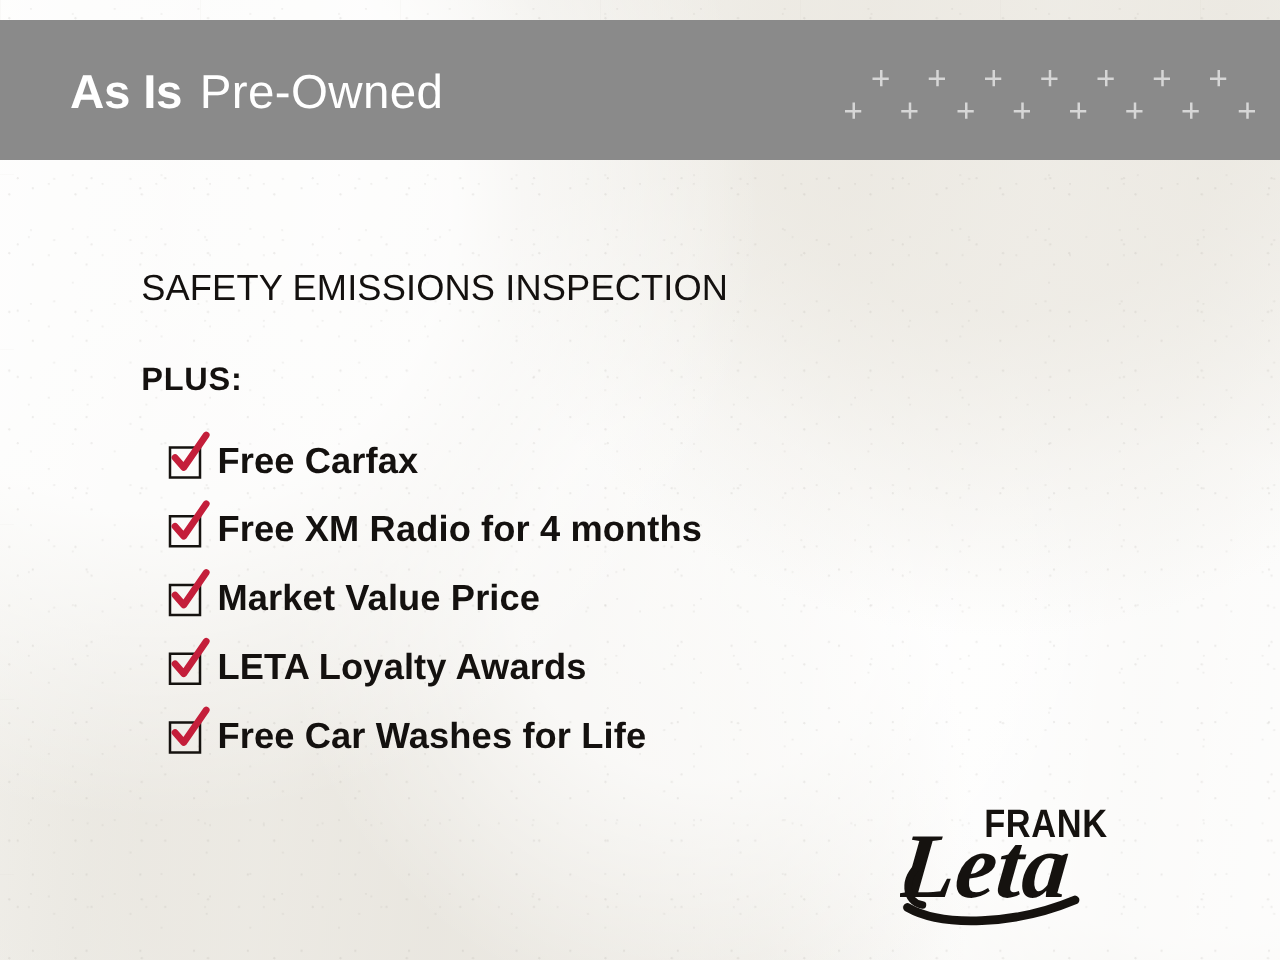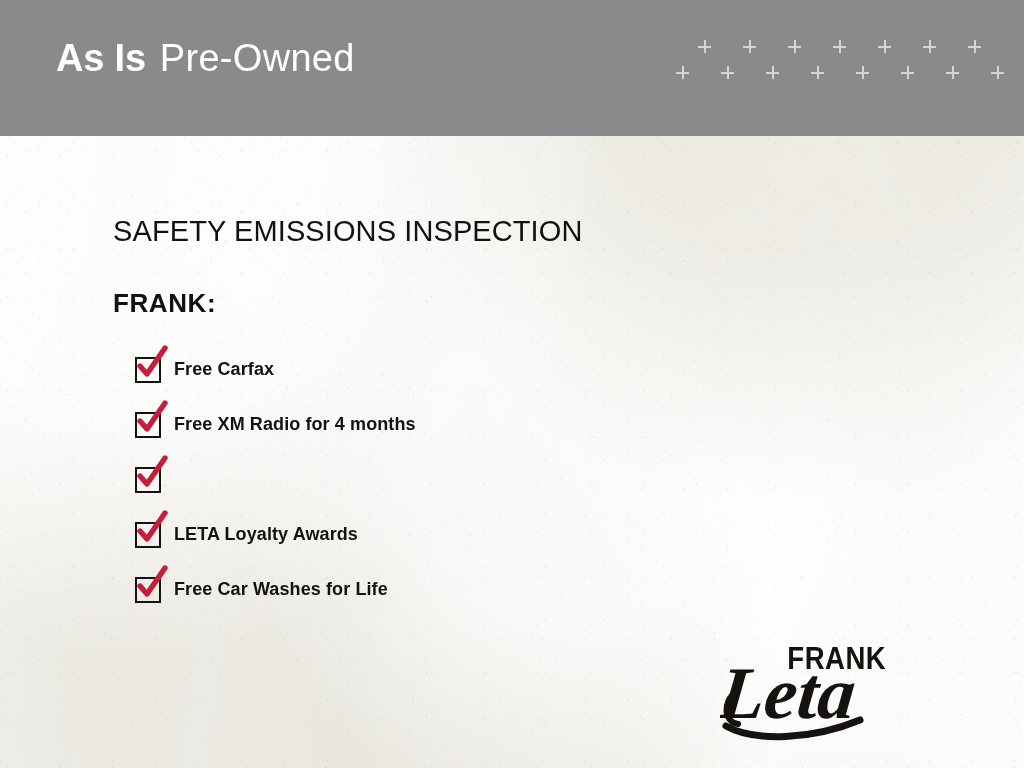--- a/index.html
+++ b/index.html
@@ -63,23 +63,23 @@
     background-image:
       linear-gradient(91deg, rgba(180,176,168,0.20) 0 1px, transparent 1px 9px),
       linear-gradient(3deg,  rgba(180,176,168,0.14) 0 1px, transparent 1px 13px);
     background-size: 160px 100%, 100% 140px;
   }
 
   
   .header-band {
     position: absolute;
     left: 0;
-    top: 0;
+    top: 16px;
     width: 1024px;
-    height: 136px;
+    height: 112px;
     background: #8a8a8a;
     z-index: 5;
   }
   .header-title {
     position: absolute;
     left: 56px;
     top: 36px;
     color: #ffffff;
     font-size: 38px;
     line-height: 44px;
@@ -182,21 +182,21 @@
   .check-box .tick {
     position: absolute;
     left: -3px;
     top: -13px;
     width: 34px;
     height: 34px;
     overflow: visible;
   }
   .check-label {
     margin-left: 13px;
-    font-size: 18px;
+    font-size: 29px;
     font-weight: 700;
     color: #14110f;
     letter-spacing: 0.1px;
     white-space: nowrap;
   }
 
   
   .logo {
     position: absolute;
     right: 104px;
@@ -238,21 +238,21 @@
         <span class="plus-mark" style="left: 225px; top: 26px;"></span>
         <span class="plus-mark" style="left: 270px; top: 26px;"></span>
         <span class="plus-mark" style="left: 315px; top: 26px;"></span>
       </div>
   </div>
 
   <div class="content">
 
     <div class="headline">SAFETY EMISSIONS INSPECTION</div>
 
-    <div class="plus-label">FRANK:</div>
+    <div class="plus-label">PLUS:</div>
 
     <ul class="check-list">
         <li class="check-item">
           <span class="check-box">
             <svg class="tick" viewBox="0 0 34 34">
               <path d="M6 20 L13 28 L31 2" stroke="#c41e3a" stroke-width="5.4" fill="none" stroke-linecap="round" stroke-linejoin="round"></path>
             </svg>
           </span>
           <span class="check-label">Free Carfax</span>
         </li>
@@ -263,20 +263,21 @@
             </svg>
           </span>
           <span class="check-label">Free XM Radio for 4 months</span>
         </li>
         <li class="check-item">
           <span class="check-box">
             <svg class="tick" viewBox="0 0 34 34">
               <path d="M6 20 L13 28 L31 2" stroke="#c41e3a" stroke-width="5.4" fill="none" stroke-linecap="round" stroke-linejoin="round"></path>
             </svg>
           </span>
+          <span class="check-label">Market Value Price</span>
         </li>
         <li class="check-item">
           <span class="check-box">
             <svg class="tick" viewBox="0 0 34 34">
               <path d="M6 20 L13 28 L31 2" stroke="#c41e3a" stroke-width="5.4" fill="none" stroke-linecap="round" stroke-linejoin="round"></path>
             </svg>
           </span>
           <span class="check-label">LETA Loyalty Awards</span>
         </li>
         <li class="check-item">

